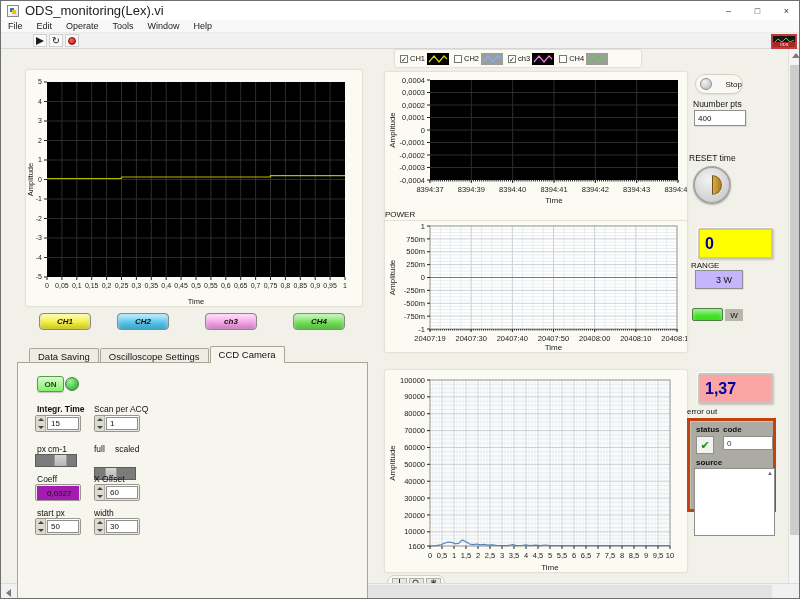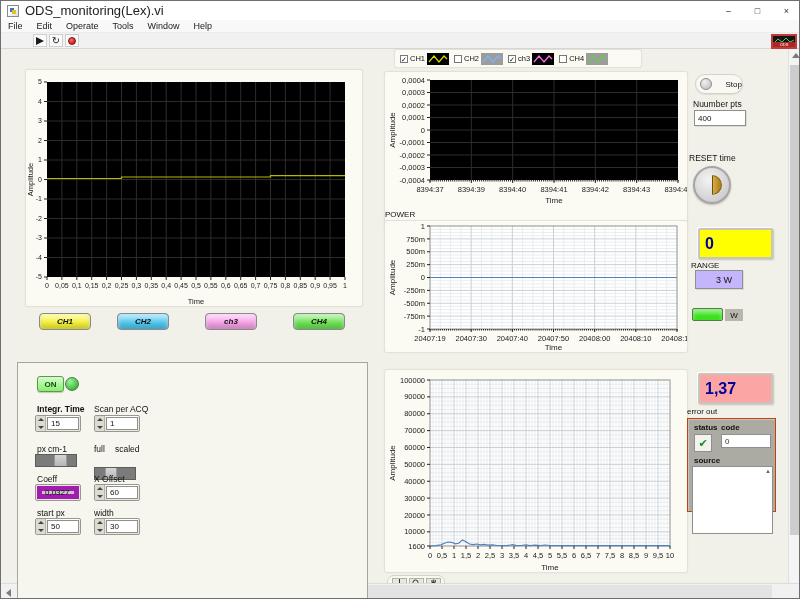--- a/index.html
+++ b/index.html
@@ -60,38 +60,38 @@
   .lv-label.bold { font-weight:bold; }
   .on-btn { width:27px; height:16px; border:1px solid #5a9b4a; border-radius:3px; background:linear-gradient(#d9fbd2,#86ef6e); font-size:8px; font-weight:bold; color:#14510f; display:flex; align-items:center; justify-content:center; box-shadow:0 1px 1px rgba(0,0,0,.2); }
   .led-round { width:14px; height:14px; border-radius:50%; border:1px solid #4e7d45; background:radial-gradient(circle at 35% 30%, #9cf39c, #17a517); }
   .spinner { width:46px; height:17px; border:1px solid #9a978c; border-radius:2px; background:#e9e8e1; display:flex; box-shadow:1px 1px 0 #fff inset; }
   .spin-col { width:10px; display:flex; flex-direction:column; border-right:1px solid #b5b2a6; }
   .spin-btn { flex:1; display:flex; align-items:center; justify-content:center; background:#dcdbd2; }
   .spin-btn.up span { width:0; height:0; border-left:3px solid transparent; border-right:3px solid transparent; border-bottom:3px solid #444; }
   .spin-btn.dn span { width:0; height:0; border-left:3px solid transparent; border-right:3px solid transparent; border-top:3px solid #444; }
   .spin-field { flex:1; background:#fff; font-size:8px; color:#111; display:flex; align-items:center; padding-left:3px; border:1px solid #8f8f8f; margin:1px; }
   .ro-display { width:46px; height:17px; border:1px solid #9a978c; border-radius:2px; background:#e9e8e1; display:flex; }
-  .ro-field { flex:1; background:#c9c8c1; font-size:8px; color:#111; display:flex; align-items:center; padding-left:3px; border:5px solid #a21caf; margin:1px; }
+  .ro-field { flex:1; background:#c9c8c1; font-size:8px; color:#111; display:flex; align-items:center; padding-left:3px; border:7px solid #a21caf; margin:1px; }
   .hswitch { width:42px; height:13px; background:#7b7b7b; border:1px solid #5c5c5c; position:relative; }
   .hswitch .handle { position:absolute; top:0; height:100%; width:32%; background:linear-gradient(#d6d6d6,#b5b5b5); border-left:1px solid #999; border-right:1px solid #999; }
 
   
   .stop-box { width:48px; height:20px; background:#f9f8f2; border:1px solid #d5d3c6; border-radius:10px; display:flex; align-items:center; padding-left:4px; gap:3px; box-shadow:0 1px 1px rgba(0,0,0,.08);}
   .stop-circle { width:12px; height:12px; border-radius:50%; background:radial-gradient(circle at 35% 30%, #f2f2f2, #b9b9b9); border:1px solid #8e8e8e; }
   .stop-text { font-size:8px; color:#111; }
   .num-input { width:52px; height:16px; background:#fff; border:1px solid #8f8f8f; font-size:8px; color:#111; display:flex; align-items:center; padding-left:3px; box-shadow:1px 1px 0 #dcdcd4; }
   .reset-knob { width:38px; height:38px; border-radius:50%; background:radial-gradient(circle at 40% 35%, #f3f3f3, #c2c2c2); border:2px solid #a5a5a5; position:relative; box-shadow:0 1px 2px rgba(0,0,0,.25); }
   .reset-knob .half { position:absolute; left:50%; top:50%; transform:translateY(-50%); width:10px; height:20px; border-radius:0 10px 10px 0; background:linear-gradient(90deg,#d8ab45,#a87c1d); border:1px solid #8a6516; border-left:1px solid #6d4f10; }
   .big-display { width:75px; height:31px; border:2px solid #c8c6ba; border-radius:2px; box-shadow:1px 1px 2px rgba(0,0,0,.2), -1px -1px 0 #fff; font-weight:bold; font-size:16px; display:flex; align-items:center; padding-left:5px; }
   .combo { width:48px; height:19px; background:#c4b5fd; border:1px solid #8f8f8f; font-size:9px; color:#111; display:flex; align-items:center; padding-left:20px; box-shadow:1px 1px 0 #dcdcd4; }
   .wled { width:31px; height:13px; border:1px solid #4e7d45; border-radius:2px; box-shadow:inset 0 4px 4px rgba(255,255,255,.5); }
   .wtag { width:18px; height:12px; background:#b9b7ac; font-size:8px; color:#111; display:flex; align-items:center; justify-content:center; }
 
   
-  .err-cluster { width:89px; height:94px; background:#acaba3; border:1px solid #c2410c; box-shadow:inset 1px 1px 0 #c6c5bd; }
+  .err-cluster { width:89px; height:94px; background:#acaba3; border:3px solid #c2410c; box-shadow:inset 1px 1px 0 #c6c5bd; }
   .err-label { font-size:8px; color:#111; }
   .err-label.b { font-weight:bold; }
   .status-led { width:18px; height:18px; background:#f2f2ee; border:1px solid #8f8f8f; display:flex; align-items:center; justify-content:center; color:#1d8c1d; font-size:11px; }
   .code-field { width:50px; height:14px; background:#fff; border:1px solid #8f8f8f; font-size:8px; color:#333; display:flex; align-items:center; padding-left:3px; }
   .source-area { width:81px; height:68px; background:#fff; border:1px solid #8f8f8f; position:relative; }
   .source-area .sa-arrow { position:absolute; right:1px; top:1px; font-size:6px; color:#666; }
 
   
   .gpalette { width:58px; height:16px; background:#f9f8f2; border:1px solid #d5d3c6; border-radius:7px; display:flex; align-items:center; justify-content:center; gap:2px; }
   .gp-btn { width:15px; height:11px; border:1px solid #b5b3a6; background:#e9e8df; display:flex; align-items:center; justify-content:center; }
@@ -241,20 +241,25 @@
           <text x="7" y="109.5" fill="#222222" font-size="7.5" text-anchor="middle" transform="rotate(-90 7 109.5)">Amplitude</text>
           <text x="170" y="234" fill="#222222" font-size="7.5" text-anchor="middle">Time</text>
         </svg>
       </div>
 
     <div class="abs chan-btn" style="left: 38px; top: 264px; background: rgb(246, 242, 60);">CH1</div>
     <div class="abs chan-btn" style="left: 116px; top: 264px; background: rgb(82, 200, 240);">CH2</div>
     <div class="abs chan-btn" style="left: 204px; top: 264px; background: rgb(247, 163, 232);">ch3</div>
     <div class="abs chan-btn" style="left: 292px; top: 264px; background: rgb(110, 228, 85);">CH4</div>
 
+    <div class="abs tabs-row">
+      <div class="tab">Data Saving</div>
+      <div class="tab">Oscilloscope Settings</div>
+      <div class="tab active">CCD Camera</div>
+    </div>
     <div class="abs tab-panel">
 
       <div class="abs on-btn" style="left:19px; top:13px;">ON</div>
       <div class="abs led-round" style="left:47px; top:14px;"></div>
 
       <div class="abs lv-label bold" style="left:19px; top:41px;">Integr. Time</div>
       <div class="abs spinner" style="left:17px; top:52px;">
         <div class="spin-col">
             <div class="spin-btn up">
               <span></span>

